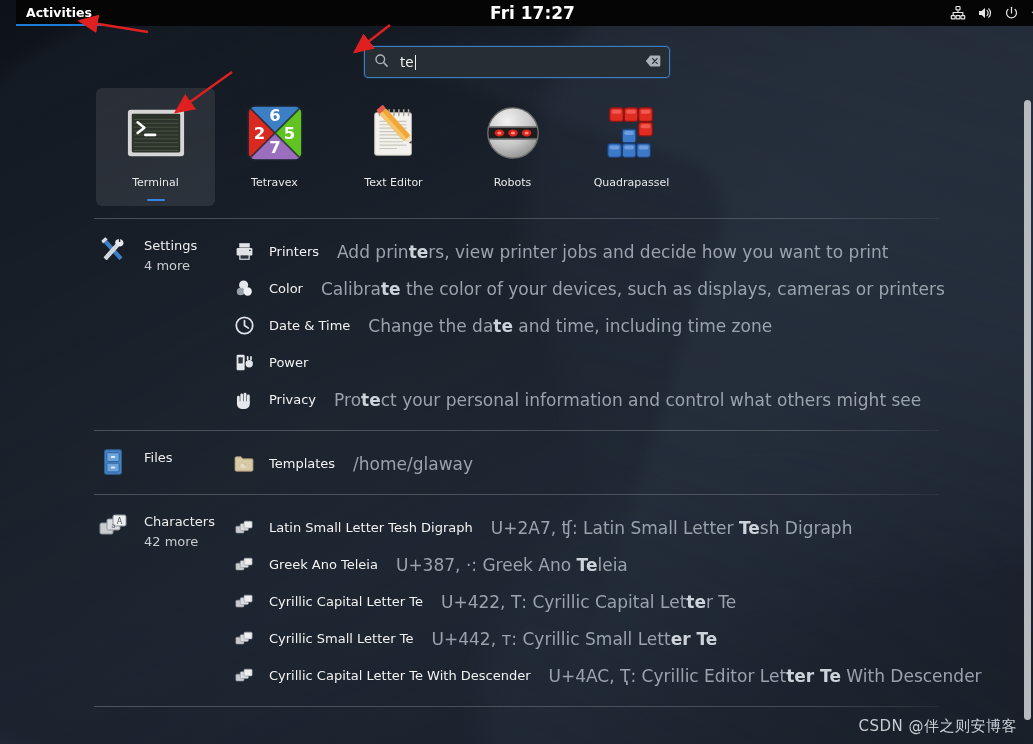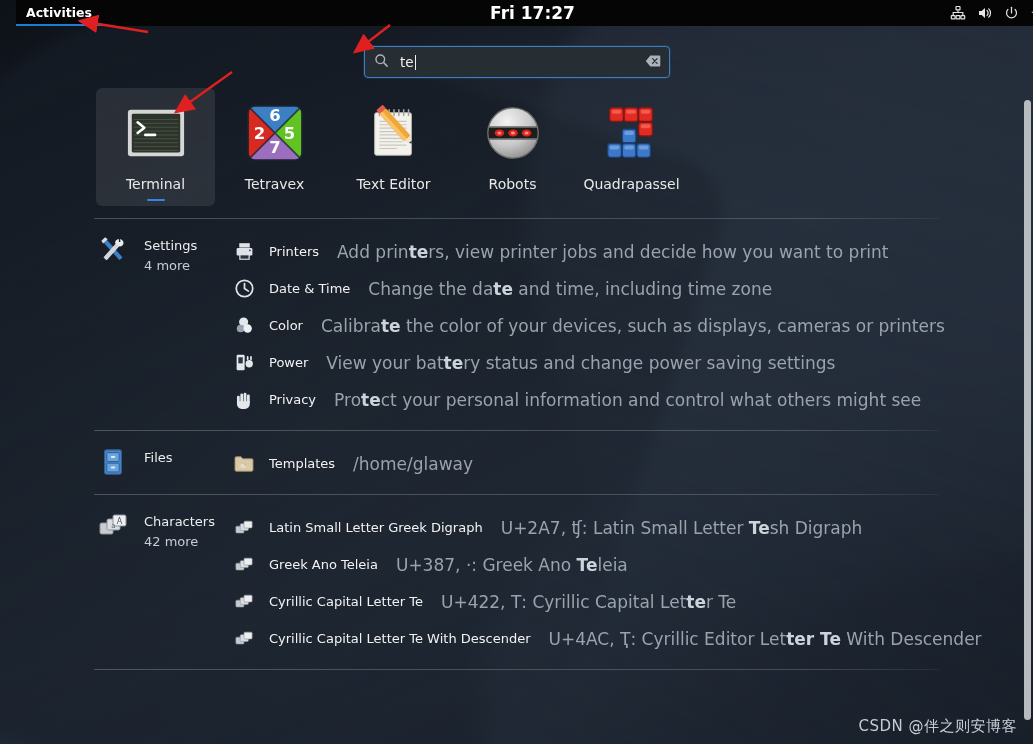--- a/index.html
+++ b/index.html
@@ -111,21 +111,21 @@
     padding-top: 12px;
     border-radius: 6px;
     position: relative;
   }
   .app.selected { background: rgba(255,255,255,.09); }
   .app .appicon {
     width: 66px; height: 66px;
     display: flex; align-items: center; justify-content: center;
   }
   .app .applabel {
-    margin-top: 10px; font-size: 14px; color: #e8e8e8;
+    margin-top: 10px; font-size: 11px; color: #e8e8e8;
     text-align: center; white-space: nowrap;
   }
   .app .runbar {
     position: absolute; bottom: 5px; left: 50%; transform: translateX(-50%);
     width: 18px; height: 2px; background: #3584e4; border-radius: 1px;
   }
 
   
   .sep {
     height: 1px; margin: 0 auto;
@@ -417,51 +417,50 @@
               <circle cx="18.2" cy="10.6" r="1" fill="#2b333d"></circle>
             </svg>
           </span>
           <span class="rname">Printers</span>
           <span class="rdesc"><span>Add prin</span><b>te</b><span>rs, view printer jobs and decide how you want to print</span></span>
         </div>
 
         <div class="rrow">
           <span class="ricon">
             <svg width="21" height="21" viewBox="0 0 24 24">
-              <circle cx="12" cy="12" r="9.4" fill="none" stroke="#dfe3e8" stroke-width="2"></circle>
-              <path d="M12 6.4V12l4.4 3" fill="none" stroke="#dfe3e8" stroke-width="2" stroke-linecap="round" stroke-linejoin="round"></path>
-            </svg>
-          </span>
-          <span class="rname">Date &amp; Time</span>
-          <span class="rdesc"><span>Change the da</span><b>te</b><span> and time, including time zone</span></span>
-        </div>
-
-        <div class="rrow">
-          <span class="ricon">
-            <svg width="21" height="21" viewBox="0 0 24 24">
               <circle cx="11" cy="8" r="5.2" fill="#e4e8ed"></circle>
               <circle cx="7.6" cy="15.4" r="4.4" fill="#9aa3ad"></circle>
               <circle cx="15.6" cy="15.4" r="4.8" fill="#eef1f4"></circle>
             </svg>
           </span>
           <span class="rname">Color</span>
           <span class="rdesc"><span>Calibra</span><b>te</b><span> the color of your devices, such as displays, cameras or printers</span></span>
+        </div>
+
+        <div class="rrow">
+          <span class="ricon">
+            <svg width="21" height="21" viewBox="0 0 24 24">
+              <circle cx="12" cy="12" r="9.4" fill="none" stroke="#dfe3e8" stroke-width="2"></circle>
+              <path d="M12 6.4V12l4.4 3" fill="none" stroke="#dfe3e8" stroke-width="2" stroke-linecap="round" stroke-linejoin="round"></path>
+            </svg>
+          </span>
+          <span class="rname">Date &amp; Time</span>
+          <span class="rdesc"><span>Change the da</span><b>te</b><span> and time, including time zone</span></span>
         </div>
 
         <div class="rrow">
           <span class="ricon">
             <svg width="21" height="21" viewBox="0 0 24 24">
               <path d="M3 4.6a1.4 1.4 0 0 1 1.4-1.4h6.4a1.4 1.4 0 0 1 1.4 1.4v14.8a1.4 1.4 0 0 1-1.4 1.4H4.4A1.4 1.4 0 0 1 3 19.4z" fill="#e4e8ed"></path>
               <path d="M5 6h5v7H5z" fill="#2b333d"></path>
               <circle cx="17.4" cy="13.4" r="4.2" fill="#e4e8ed"></circle>
               <path d="M15.6 8.4V5.6M19.4 8.4V5.6" stroke="#e4e8ed" stroke-width="2" stroke-linecap="round"></path>
             </svg>
           </span>
           <span class="rname">Power</span>
-          <span class="rdesc"><span>View your bat</span><b>te</b><span>ry status and change power saving settings</span></span>
         </div>
 
         <div class="rrow">
           <span class="ricon">
             <svg width="21" height="21" viewBox="0 0 24 24">
               <g fill="#e4e8ed">
                 <rect x="3.4" y="7.6" width="3.2" height="9" rx="1.6"></rect>
                 <rect x="7.2" y="5.2" width="3.2" height="11.4" rx="1.6"></rect>
                 <rect x="11" y="4.4" width="3.2" height="12.2" rx="1.6"></rect>
                 <rect x="14.8" y="6.2" width="3.2" height="10.4" rx="1.6"></rect>
@@ -531,21 +530,21 @@
       <div class="results">
 
         <div class="rrow">
           <span class="ricon">
             <svg width="20" height="20" viewBox="0 0 32 32">
               <rect x="3" y="13" width="13" height="11" rx="1.6" fill="#c9ccd1" stroke="#8e9298" stroke-width="1"></rect>
               <rect x="10" y="9" width="13" height="11" rx="1.6" fill="#dadde1" stroke="#8e9298" stroke-width="1"></rect>
               <rect x="16" y="5" width="13" height="11" rx="1.6" fill="#eceef0" stroke="#8e9298" stroke-width="1"></rect>
             </svg>
           </span>
-          <span class="rname">Latin Small Letter Greek Digraph</span>
+          <span class="rname">Latin Small Letter Tesh Digraph</span>
           <span class="rdesc"><span>U+2A7, ʧ: Latin Small Letter </span><b>Te</b><span>sh Digraph</span></span>
         </div>
 
         <div class="rrow">
           <span class="ricon">
             <svg width="20" height="20" viewBox="0 0 32 32">
               <rect x="3" y="13" width="13" height="11" rx="1.6" fill="#c9ccd1" stroke="#8e9298" stroke-width="1"></rect>
               <rect x="10" y="9" width="13" height="11" rx="1.6" fill="#dadde1" stroke="#8e9298" stroke-width="1"></rect>
               <rect x="16" y="5" width="13" height="11" rx="1.6" fill="#eceef0" stroke="#8e9298" stroke-width="1"></rect>
             </svg>
@@ -559,20 +558,31 @@
             <svg width="20" height="20" viewBox="0 0 32 32">
               <rect x="3" y="13" width="13" height="11" rx="1.6" fill="#c9ccd1" stroke="#8e9298" stroke-width="1"></rect>
               <rect x="10" y="9" width="13" height="11" rx="1.6" fill="#dadde1" stroke="#8e9298" stroke-width="1"></rect>
               <rect x="16" y="5" width="13" height="11" rx="1.6" fill="#eceef0" stroke="#8e9298" stroke-width="1"></rect>
             </svg>
           </span>
           <span class="rname">Cyrillic Capital Letter Te</span>
           <span class="rdesc"><span>U+422, Т: Cyrillic Capital Let</span><b>te</b><span>r Te</span></span>
         </div>
 
+        <div class="rrow">
+          <span class="ricon">
+            <svg width="20" height="20" viewBox="0 0 32 32">
+              <rect x="3" y="13" width="13" height="11" rx="1.6" fill="#c9ccd1" stroke="#8e9298" stroke-width="1"></rect>
+              <rect x="10" y="9" width="13" height="11" rx="1.6" fill="#dadde1" stroke="#8e9298" stroke-width="1"></rect>
+              <rect x="16" y="5" width="13" height="11" rx="1.6" fill="#eceef0" stroke="#8e9298" stroke-width="1"></rect>
+            </svg>
+          </span>
+          <span class="rname">Cyrillic Small Letter Te</span>
+          <span class="rdesc"><span>U+442, т: Cyrillic Small Lett</span><b>er Te</b><span></span></span>
+        </div>
 
         <div class="rrow">
           <span class="ricon">
             <svg width="20" height="20" viewBox="0 0 32 32">
               <rect x="3" y="13" width="13" height="11" rx="1.6" fill="#c9ccd1" stroke="#8e9298" stroke-width="1"></rect>
               <rect x="10" y="9" width="13" height="11" rx="1.6" fill="#dadde1" stroke="#8e9298" stroke-width="1"></rect>
               <rect x="16" y="5" width="13" height="11" rx="1.6" fill="#eceef0" stroke="#8e9298" stroke-width="1"></rect>
             </svg>
           </span>
           <span class="rname">Cyrillic Capital Letter Te With Descender</span>

